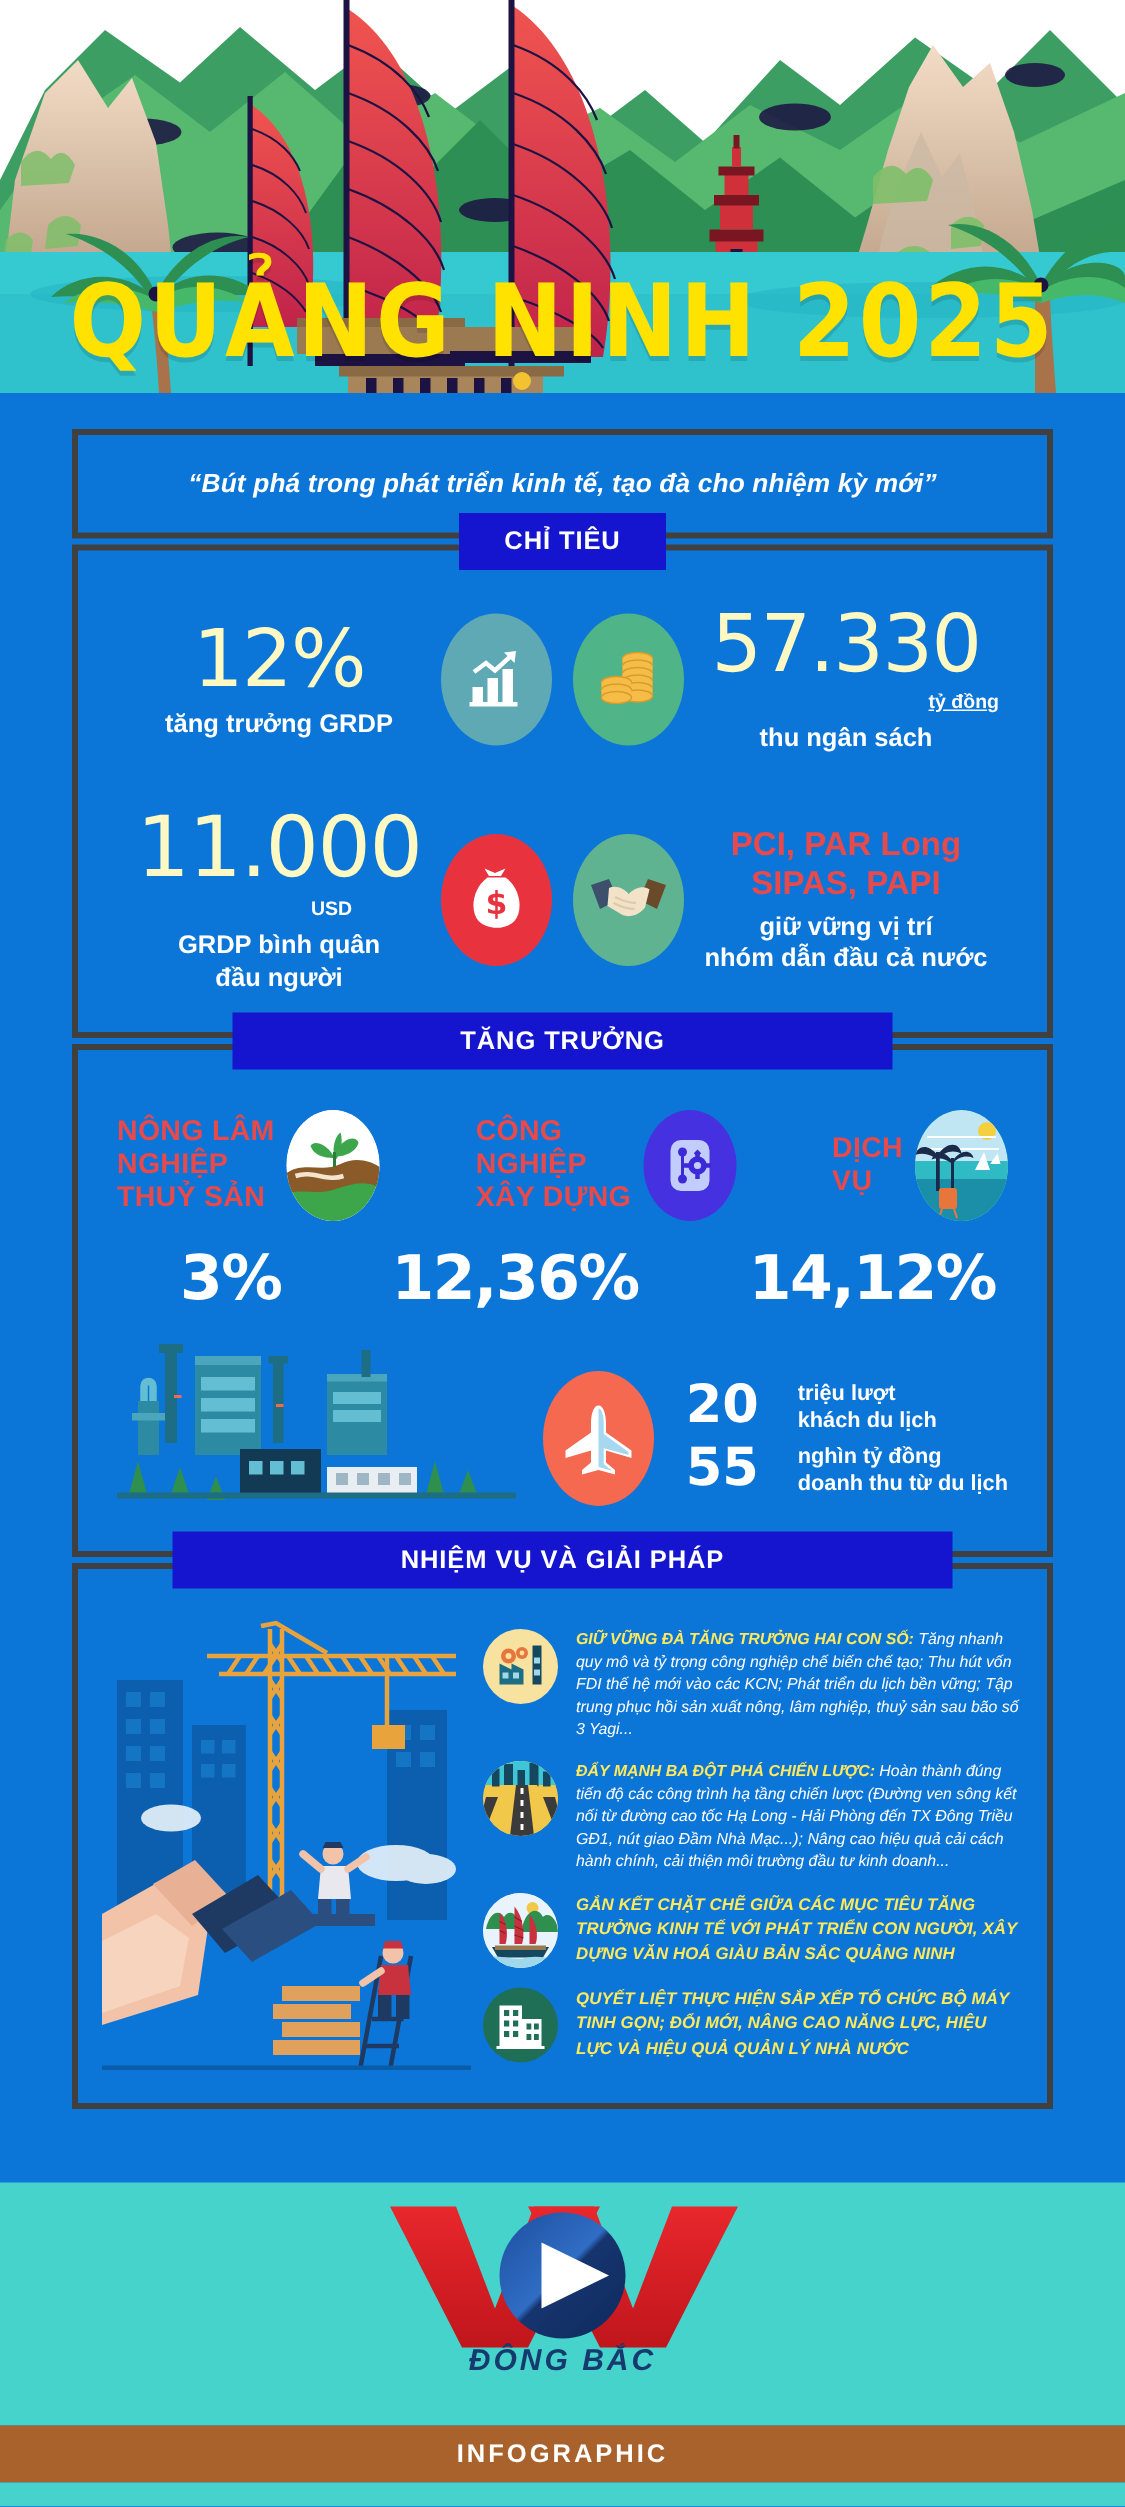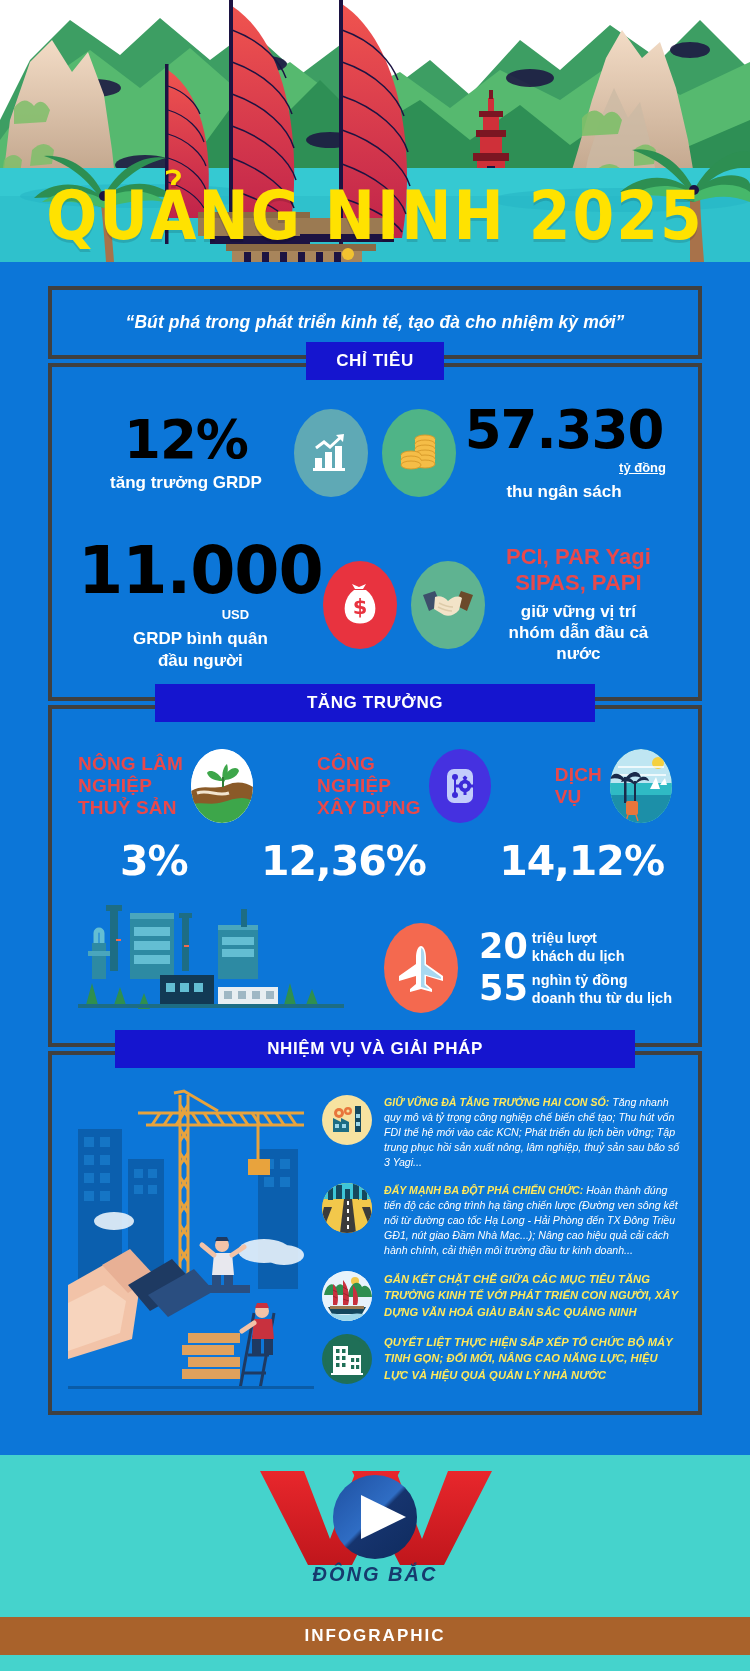--- a/index.html
+++ b/index.html
@@ -53,24 +53,24 @@
 
   
   .kpi-panel { padding: 36px 26px 26px; }
   .kpi-row { display:flex; align-items:center; justify-content:space-between; }
   .kpi-row + .kpi-row { margin-top:36px; }
 
   .kpi-cell { width:42%; }
   .kpi-cell.left { text-align:center; }
   .kpi-cell.right { text-align:center; }
   .kpi-big {
-    color:#000000; font-size:53px; font-weight:700; line-height:1;
+    color:#fef9c3; font-size:53px; font-weight:400; line-height:1;
     font-family:"DejaVu Sans", sans-serif; letter-spacing:-1px;text-align:center;
   }
-  .kpi-big.small { font-size:65px; }
+  .kpi-big.small { font-size:56px; }
   .kpi-unit { color:#ffffff; font-size:13px; font-weight:700; margin-top:4px; }
   .kpi-unit.rightal { text-align:right; padding-right:6px;text-decoration:underline; }
   .kpi-unit.rightish { text-align:center; padding-left:70px; }
   .kpi-label { color:#ffffff; font-size:17px; font-weight:700; margin-top:6px; line-height:1.25; }
   .kpi-redtext { color:#e8494b; font-size:22px; font-weight:900; line-height:1.15; }
 
   .kpi-icons { display:flex; gap:14px; align-items:center; }
   .ic { width:74px; height:88px; border-radius:50%; display:flex; align-items:center; justify-content:center; }
   .ic svg { display:block; }
 
@@ -81,21 +81,21 @@
   .g-name { color:#e8494b; font-size:19px; font-weight:900; line-height:1.15; letter-spacing:.2px; }
   .g-ic { width:62px; height:74px; border-radius:50%; flex:none; display:flex; align-items:center; justify-content:center; }
   .pct-row { display:flex; justify-content:space-between; margin-top:14px; padding:0 8px; }
   .pct { color:#ffffff; font-size:41px; font-weight:900; font-family:"DejaVu Sans", sans-serif; letter-spacing:-1px; }
 
   .tourism-row { display:flex; align-items:flex-end; justify-content:space-between; margin-top:6px; }
   .factory-art { width:266px; height:128px; position:relative; }
   .tour-right { display:flex; align-items:center; gap:12px; padding-bottom:6px; }
   .plane-ic { width:74px; height:90px; border-radius:50%; background:#f4694f; display:flex; align-items:center; justify-content:center; flex:none; }
   .tour-stats { display:flex; flex-direction:column; gap:6px; }
-  .tour-line { display:flex; align-items:center; gap:4px; }
+  .tour-line { display:flex; align-items:center; gap:26px; }
   .tour-num { color:#ffffff; font-size:35px; font-weight:900; font-family:"DejaVu Sans", sans-serif; min-width:58px; text-align:right; line-height:1; }
   .tour-txt { color:#ffffff; font-size:14.5px; font-weight:600; line-height:1.25; }
 
   
   .tasks-panel { padding: 34px 16px 22px; }
   .tasks-flex { display:flex; gap:8px; }
   .tasks-art { width:246px; flex:none; position:relative; height:300px; }
   .tasks-list { flex:1; display:flex; flex-direction:column; gap:13px; padding-top:6px; }
   .task { display:flex; gap:12px; align-items:flex-start;font-style:italic; }
   .task-ic { width:50px; height:50px; border-radius:50%; flex:none; display:flex; align-items:center; justify-content:center; overflow:hidden; }
@@ -353,21 +353,21 @@
             <path d="M2 12 L14 8 L20 22 L8 28 Z" fill="#3d4f6b"></path>
             <path d="M52 12 L40 8 L34 22 L46 28 Z" fill="#6b4a2a"></path>
             <path d="M14 14 C18 12 24 14 27 18 C31 14 37 12 41 15 L38 27 C34 32 28 34 23 32 L13 26 Z" fill="#f2e3c8"></path>
             <path d="M18 20 C22 22 27 24 32 24" stroke="#ddcba9" stroke-width="1.6" fill="none"></path>
             <path d="M17 24 C21 26 26 28 31 28" stroke="#ddcba9" stroke-width="1.6" fill="none"></path>
           </svg>
         </div>
       </div>
 
       <div class="kpi-cell right">
-        <div class="kpi-redtext">PCI, PAR Yagi</div>
+        <div class="kpi-redtext">PCI, PAR Long</div>
         <div class="kpi-redtext">SIPAS, PAPI</div>
         <div class="kpi-label">giữ vững vị trí</div>
         <div class="kpi-label" style="margin-top:0">nhóm dẫn đầu cả nước</div>
       </div>
     </div>
   </div>
 
   <div class="head-wrap">
     <div class="section-head" style="min-width:440px">TĂNG TRƯỞNG</div>
   </div>
@@ -682,21 +682,21 @@
               <path d="M50,50 L36,16 L28,16 L36,50 Z" fill="#f2c84b"></path>
               <path d="M18,50 L22,16 L30,16 L34,50 Z" fill="#3b3b3b"></path>
               <g stroke="#ffffff" stroke-width="2" stroke-dasharray="4 4">
                   <path d="M26,18 L26,50"></path>
                 </g>
               <path d="M0,50 L10,24 L2,24 L0,32 Z" fill="#3b3b3b"></path>
               <path d="M50,50 L40,24 L48,24 L50,32 Z" fill="#3b3b3b"></path>
             </svg>
           </div>
           <div class="task-text">
-            <span class="hl">ĐẨY MẠNH BA ĐỘT PHÁ CHIẾN CHỨC:</span><span> Hoàn thành đúng tiến độ các công trình hạ tầng chiến lược (Đường ven sông kết nối từ đường cao tốc Hạ Long - Hải Phòng đến TX Đông Triều GĐ1, nút giao Đầm Nhà Mạc...); Nâng cao hiệu quả cải cách hành chính, cải thiện môi trường đầu tư kinh doanh...</span>
+            <span class="hl">ĐẨY MẠNH BA ĐỘT PHÁ CHIẾN LƯỢC:</span><span> Hoàn thành đúng tiến độ các công trình hạ tầng chiến lược (Đường ven sông kết nối từ đường cao tốc Hạ Long - Hải Phòng đến TX Đông Triều GĐ1, nút giao Đầm Nhà Mạc...); Nâng cao hiệu quả cải cách hành chính, cải thiện môi trường đầu tư kinh doanh...</span>
           </div>
         </div>
 
         <div class="task">
           <div class="task-ic" style="background:#e8f3fb">
             <svg width="50" height="50" viewBox="0 0 50 50">
               <circle cx="25" cy="25" r="25" fill="#e8f3fb"></circle>
               <circle cx="33" cy="10" r="4" fill="#f2c84b"></circle>
               <g fill="#2f8f4f">
                 <path d="M2,24 C4,14 10,10 14,16 C18,10 24,14 24,24 Z"></path>

